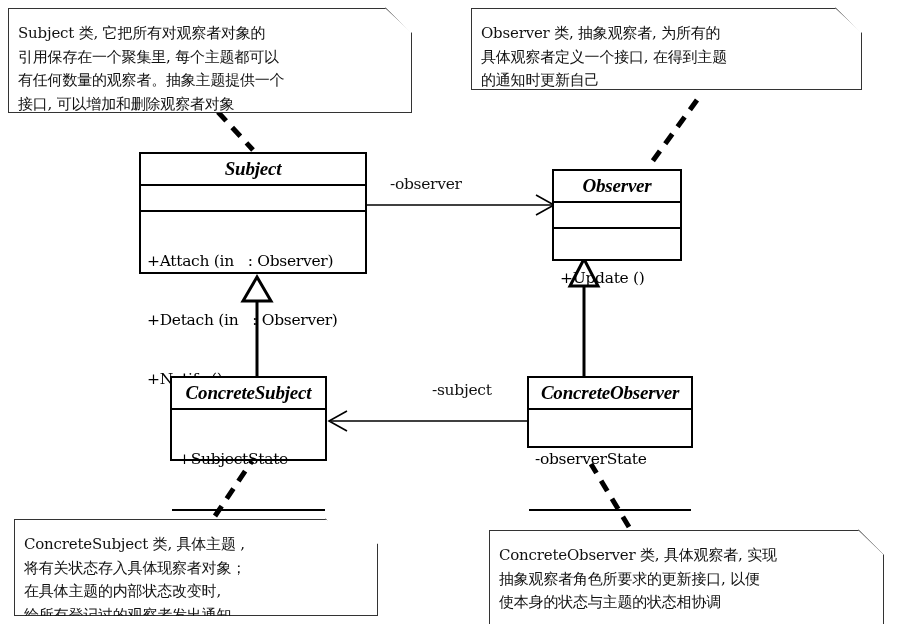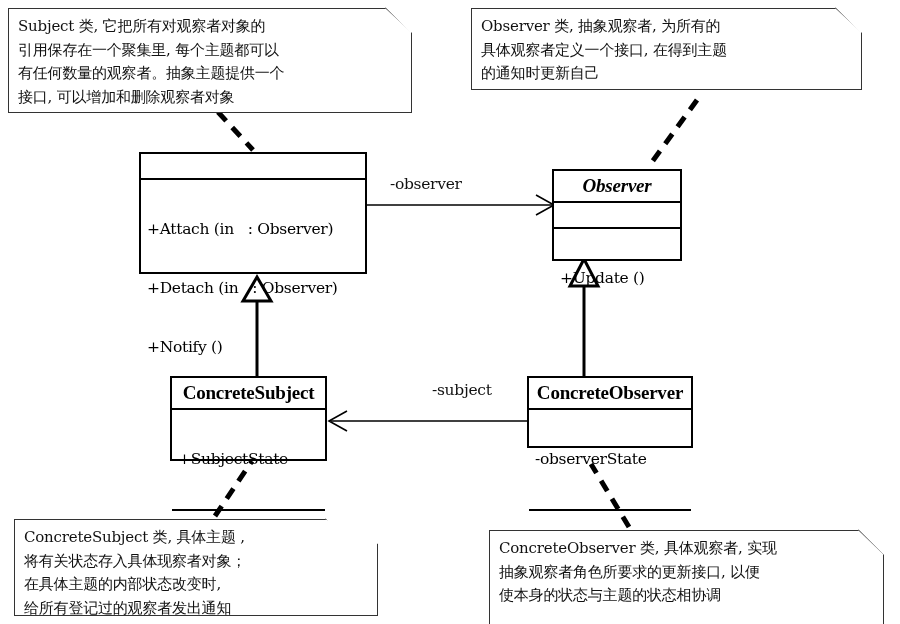--- a/index.html
+++ b/index.html
@@ -39,20 +39,21 @@
     font-size: 19px;
     line-height: 26px;
     letter-spacing: -0.2px;
   }
   .uml-title.abstract {
     font-style: italic;
     font-weight: bold;
   }
   .uml-title.concrete {
     font-weight: bold;
+    font-style: italic;
   }
   .uml-member {
     font-family: "DejaVu Serif", "Liberation Serif", serif;
     font-size: 15.5px;
     line-height: 23px;
     text-align: left;
     letter-spacing: -0.3px;
   }
   .uml-empty {
     height: 26px;
@@ -66,20 +67,21 @@
     border: 1.6px solid #333;
     padding: 6px 9px 5px 9px;
   }
   .uml-note .note-text {
     font-family: "DejaVu Serif", "Liberation Serif", serif;
     font-size: 15px;
     line-height: 23.5px;
     color: #111;
     white-space: pre-line;
     letter-spacing: -0.2px;
+    margin-top: 7px;
   }
 
   
   #wires {
     position: absolute;
     left: 0;
     top: 0;
     width: 900px;
     height: 624px;
     pointer-events: none;
@@ -140,20 +142,21 @@
 接口, 可以增加和删除观察者对象</div>
   </div>
 
   <div class="uml-note" style="left:471px; top:8px; width:391px; height:82px; clip-path: polygon(0 0, 364px 0, 100% 25px, 100% 100%, 0 100%);">
     <div class="note-text">Observer 类, 抽象观察者, 为所有的
 具体观察者定义一个接口, 在得到主题
 的通知时更新自己</div>
   </div>
 
   <div class="uml-class" style="left:139px; top:152px; width:228px; height:122px;">
+    <div class="uml-compartment uml-title abstract">Subject</div>
     <div class="uml-compartment uml-empty"></div>
     <div class="uml-compartment last">
       <div class="uml-member">+Attach (in   : Observer)</div>
       <div class="uml-member">+Detach (in   : Observer)</div>
       <div class="uml-member">+Notify ()</div>
     </div>
   </div>
 
   <div class="uml-class" style="left:552px; top:169px; width:130px; height:92px;">
     <div class="uml-compartment uml-title abstract">Observer</div>

